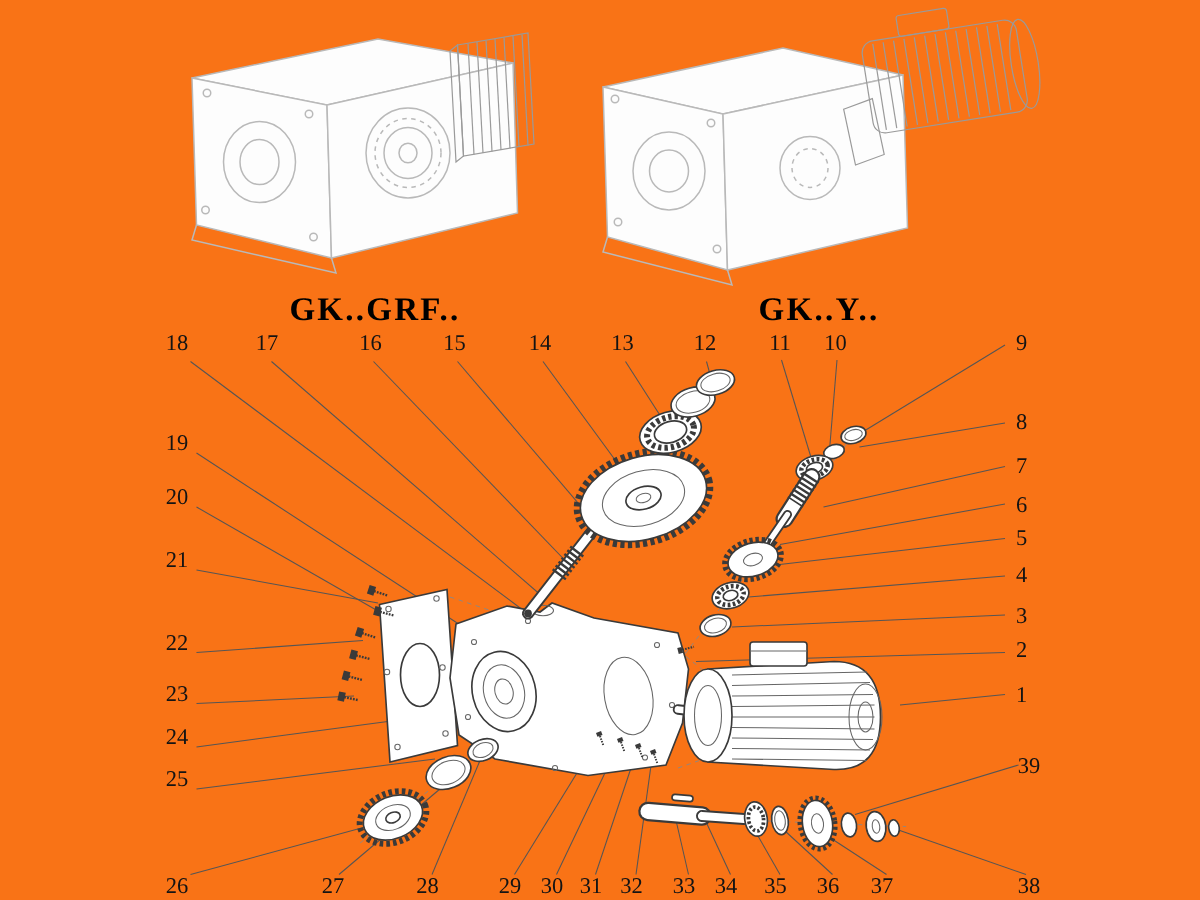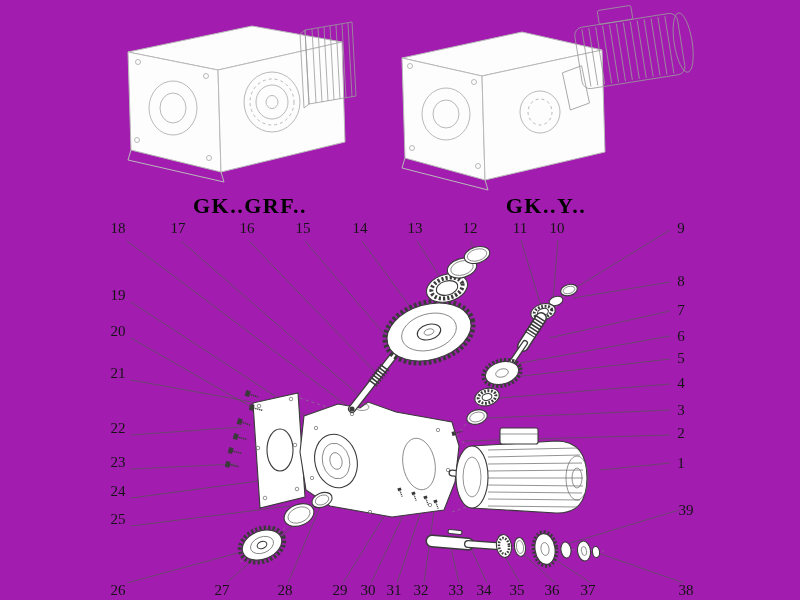--- a/index.html
+++ b/index.html
@@ -1,16 +1,16 @@
 <!DOCTYPE html>
 <html><head>
 <meta charset="utf-8">
 <style>
   html,body{margin:0;padding:0;background:#ffffff;}
-  .stage{position:relative;width:800px;height:600px;background:#a21caf;overflow:hidden;font-family:"Liberation Serif",serif;}
+  .stage{position:relative;width:800px;height:600px;background:#f97316;overflow:hidden;font-family:"Liberation Serif",serif;}
   svg{display:block;}
   .callout{font-family:"Liberation Serif",serif;font-size:15px;fill:#141414;}
   .variant-label{font-family:"Liberation Serif",serif;font-size:22px;font-weight:bold;fill:#000;letter-spacing:1.5px;}
   .lt{stroke:#b9b9b9;fill:none;stroke-width:1;}
   .ltf{stroke:#b9b9b9;fill:#fdfdfd;stroke-width:1;}
   .md{stroke:#9a9a9a;fill:none;stroke-width:0.8;}
   .dk{stroke:#3a3a3a;fill:none;stroke-width:1.1;}
   .dkf{stroke:#3a3a3a;fill:#ffffff;stroke-width:1.1;}
   .thin{stroke:#666;fill:none;stroke-width:0.7;}
   .leader{stroke:#555;stroke-width:0.7;}

